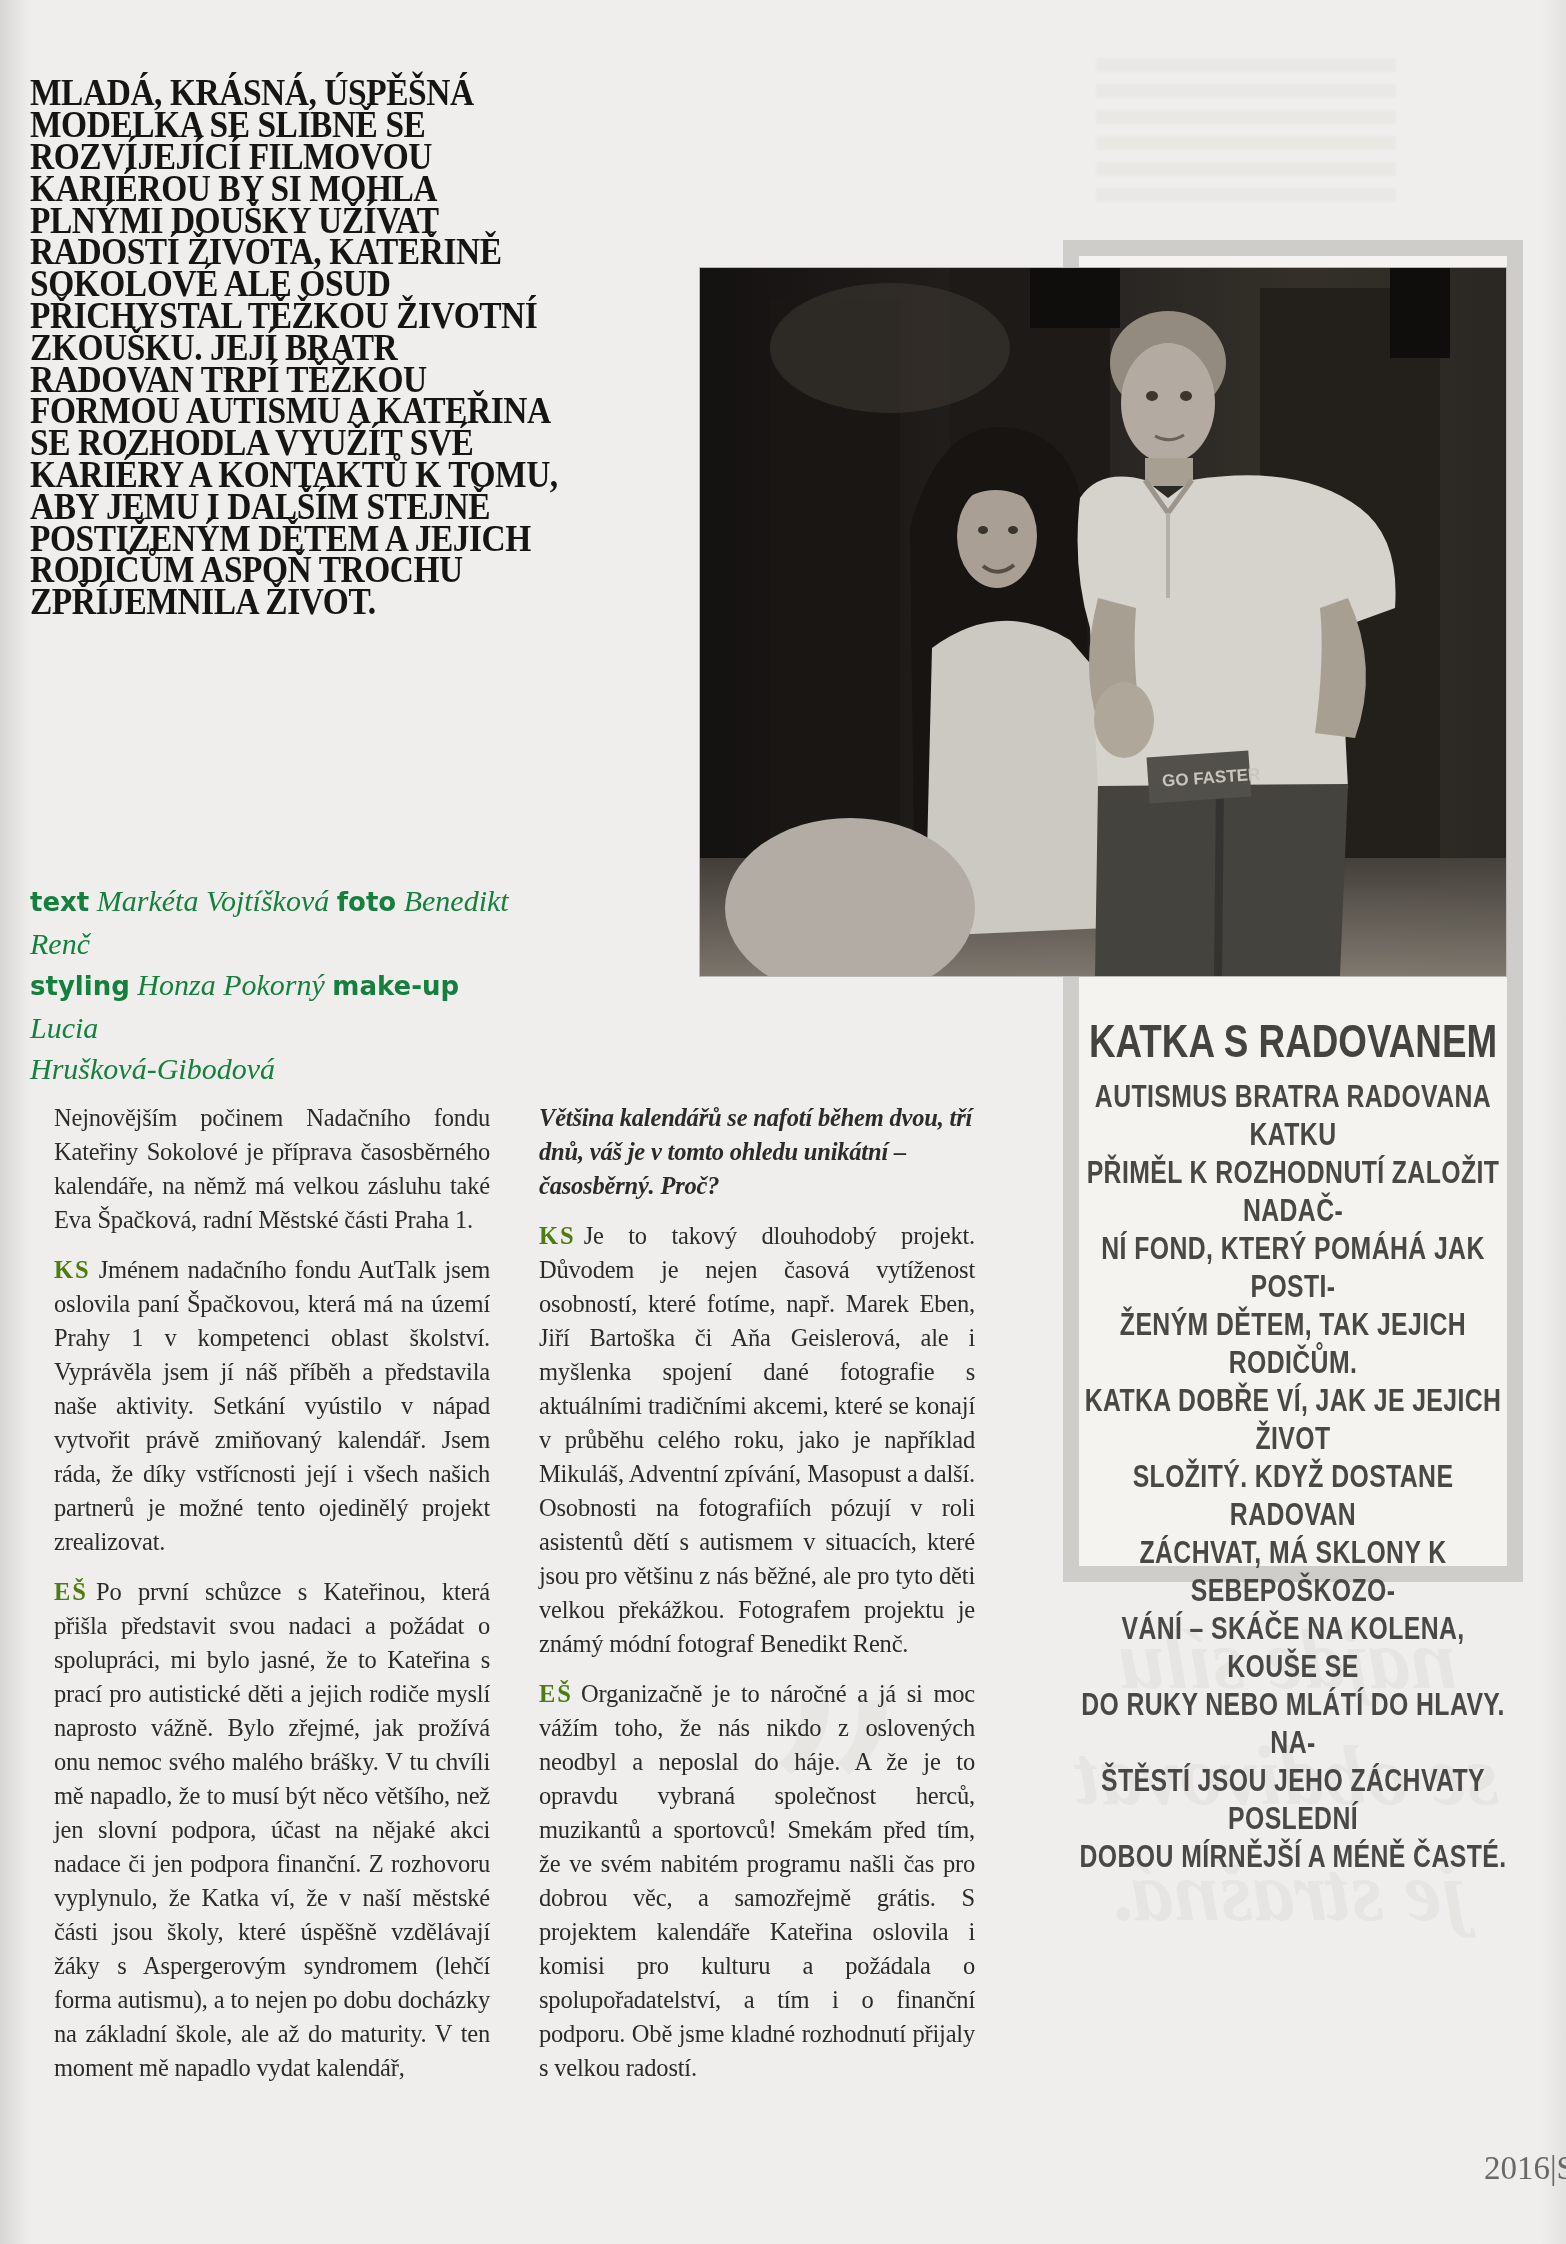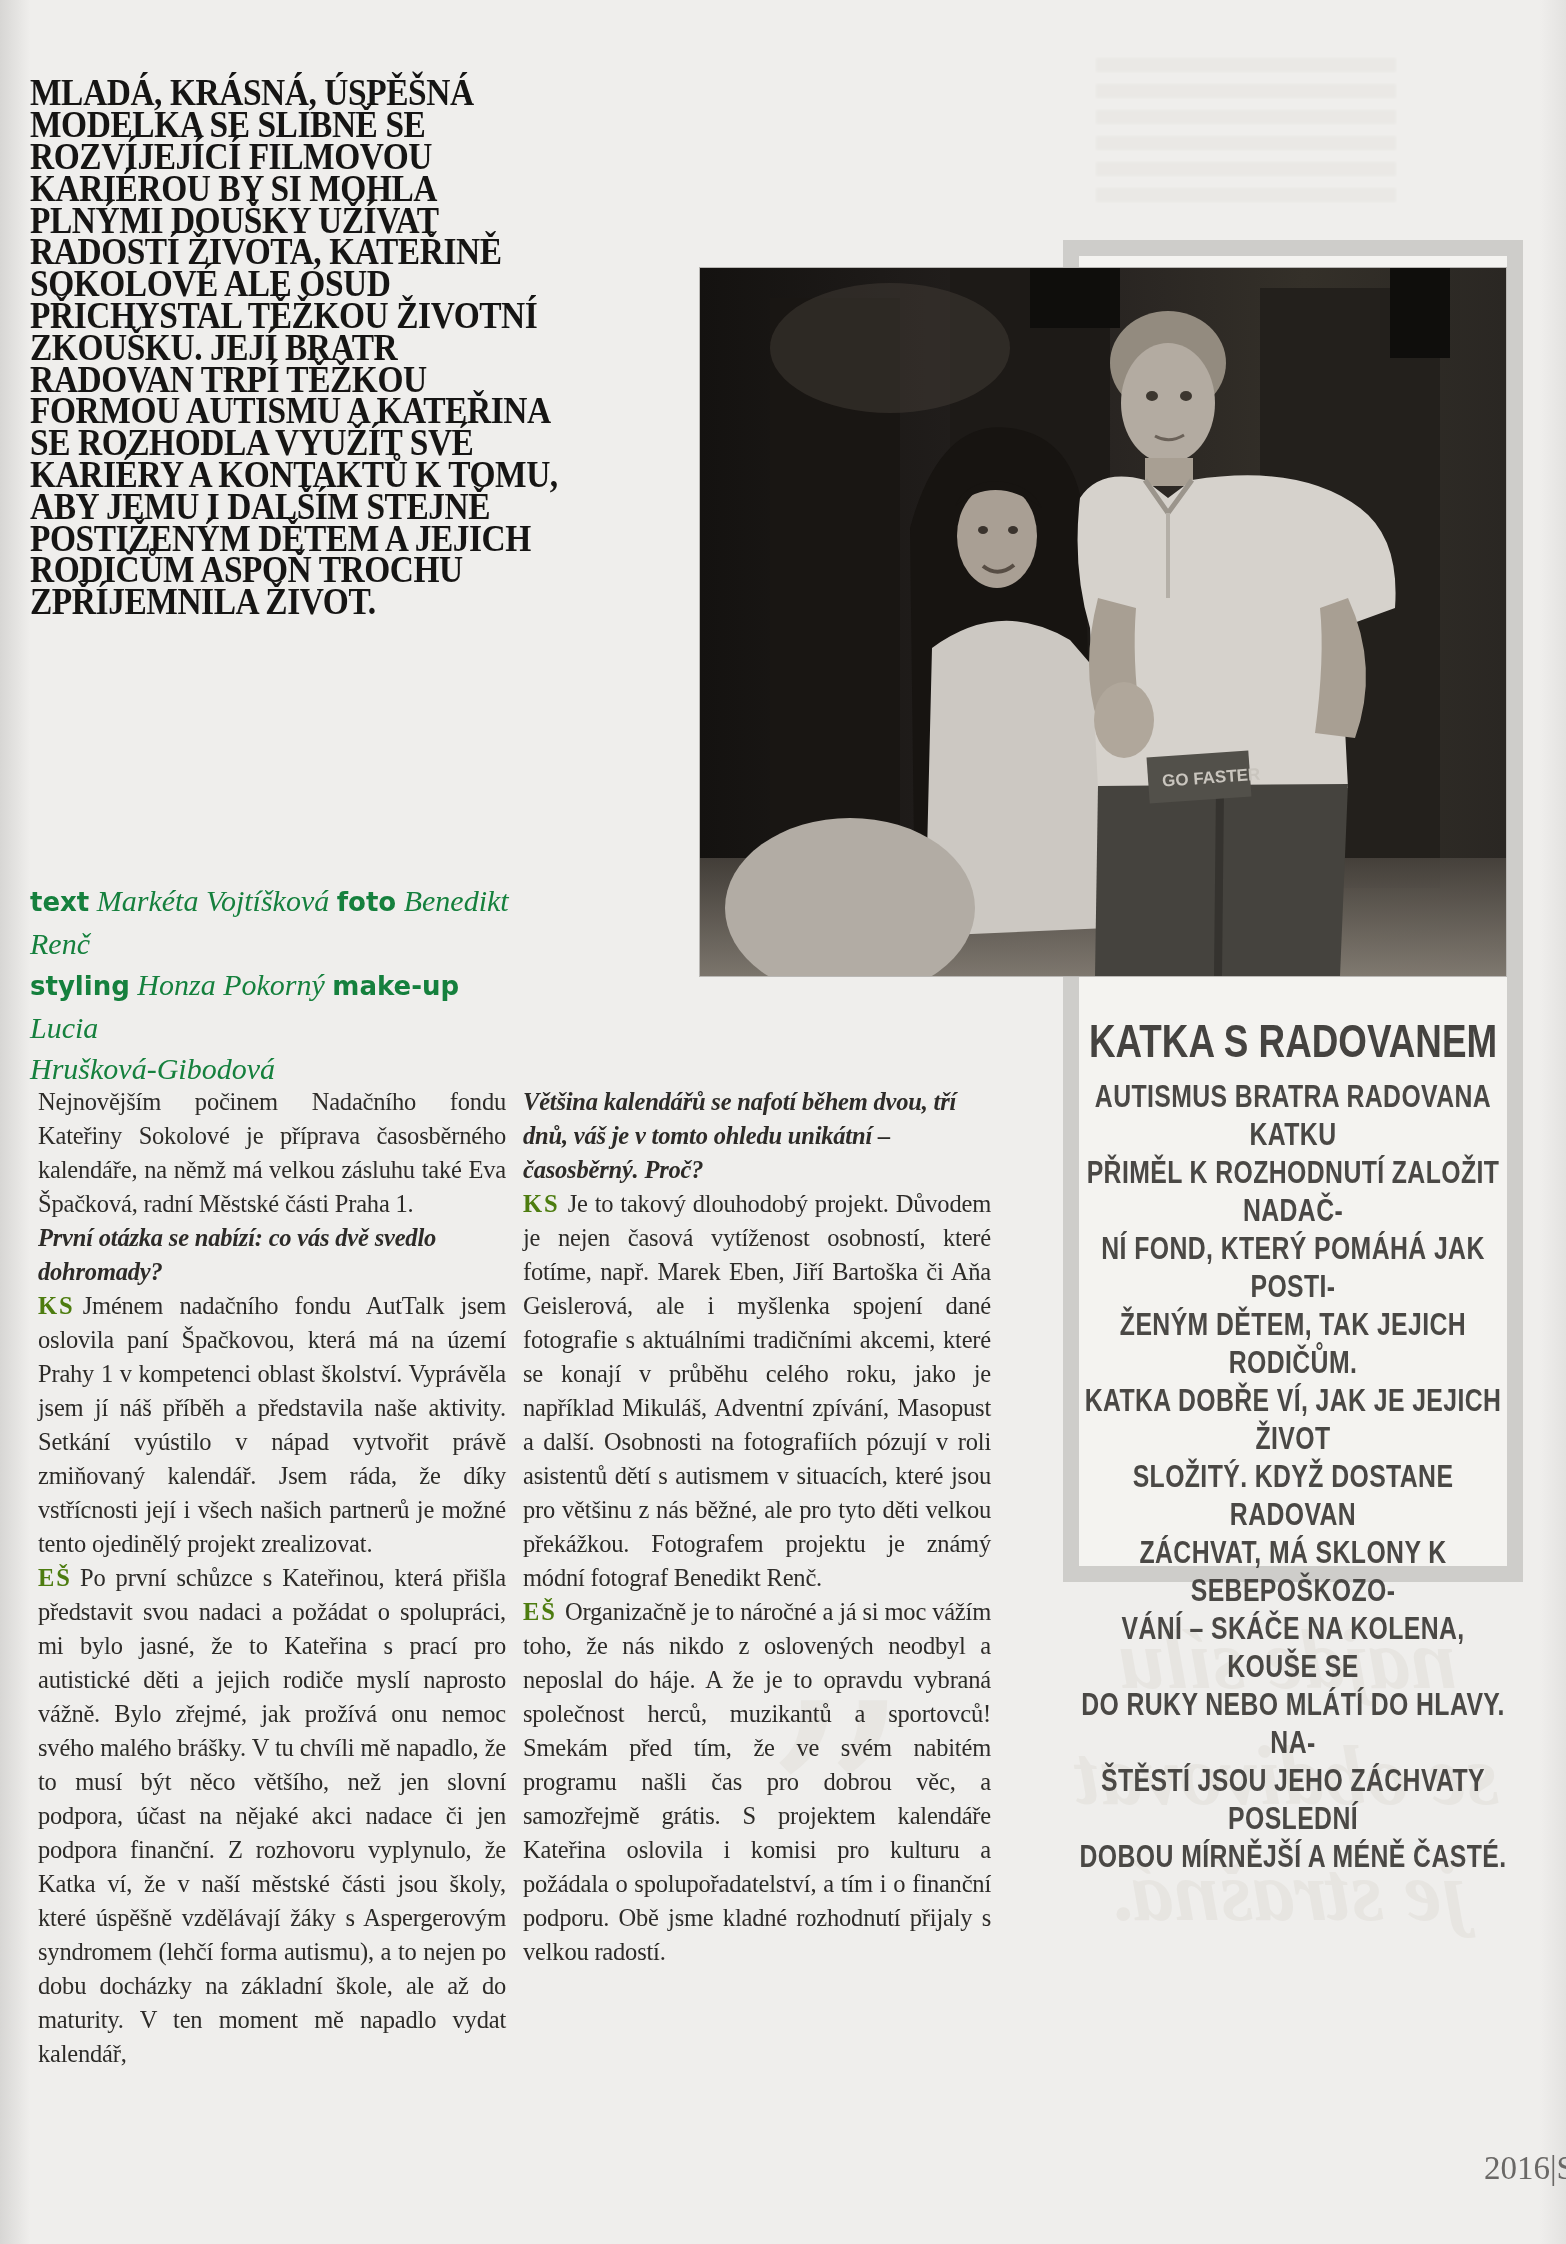--- a/index.html
+++ b/index.html
@@ -37,21 +37,21 @@
        font-family:"Liberation Sans",sans-serif;color:#454340;}
   .side-title{font-size:46px;font-weight:bold;letter-spacing:0px;line-height:50px;margin-bottom:12px;}
   .side-body{font-size:31px;font-weight:bold;line-height:38px;letter-spacing:0.5px;
        white-space:pre-line;color:#4a4845;}
   
   .col{position:absolute;top:1085px;width:468px;
        font-family:"Liberation Serif",serif;font-size:24.5px;line-height:34px;
        letter-spacing:-0.2px;color:#2d2b28;text-align:justify;}
   .col-left{left:38px;}
   .col-mid{left:523px;}
-  .para{margin:0;}
+  .para{margin:16px;}
   .q{font-weight:bold;font-style:italic;text-align:left;}
   .speaker{color:#4d7c0f;font-weight:bold;font-style:normal;
        letter-spacing:2px;padding-right:8px;}
   
   .ghost-words{position:absolute;left:1042px;top:1602px;width:490px;
        transform:scaleX(-1);text-align:center;
        font-family:"Liberation Serif",serif;font-style:italic;font-weight:bold;
        font-size:84px;line-height:116px;color:#e7e5e1;}
   .ghost-quote{position:absolute;left:758px;top:1666px;
        font-family:"DejaVu Serif",serif;font-size:300px;line-height:300px;
@@ -171,21 +171,20 @@
 SLOŽITÝ. KDYŽ DOSTANE RADOVAN
 ZÁCHVAT, MÁ SKLONY K SEBEPOŠKOZO-
 VÁNÍ – SKÁČE NA KOLENA, KOUŠE SE
 DO RUKY NEBO MLÁTÍ DO HLAVY. NA-
 ŠTĚSTÍ JSOU JEHO ZÁCHVATY POSLEDNÍ
 DOBOU MÍRNĚJŠÍ A MÉNĚ ČASTÉ.</div>
 </div>
 
 <div class="col col-left">
   <p class="para"><span>Nejnovějším počinem Nadačního fondu Kateřiny Sokolové je příprava časosběrného kalendáře, na němž má velkou zásluhu také Eva Špačková, radní Městské části Praha 1.</span></p>
-  <p class="para q"><span>První otázka se nabízí: co vás dvě svedlo dohromady?</span></p>
   <p class="para"><span class="speaker">KS</span><span>Jménem nadačního fondu AutTalk jsem oslovila paní Špačkovou, která má na území Prahy 1 v kompetenci oblast školství. Vyprávěla jsem jí náš příběh a představila naše aktivity. Setkání vyústilo v nápad vytvořit právě zmiňovaný kalendář. Jsem ráda, že díky vstřícnosti její i všech našich partnerů je možné tento ojedinělý projekt zrealizovat.</span></p>
   <p class="para"><span class="speaker">EŠ</span><span>Po první schůzce s Kateřinou, která přišla představit svou nadaci a požádat o spolupráci, mi bylo jasné, že to Kateřina s prací pro autistické děti a jejich rodiče myslí naprosto vážně. Bylo zřejmé, jak prožívá onu nemoc svého malého brášky. V tu chvíli mě napadlo, že to musí být něco většího, než jen slovní podpora, účast na nějaké akci nadace či jen podpora finanční. Z rozhovoru vyplynulo, že Katka ví, že v naší městské části jsou školy, které úspěšně vzdělávají žáky s Aspergerovým syndromem (lehčí forma autismu), a to nejen po dobu docházky na základní škole, ale až do maturity. V ten moment mě napadlo vydat kalendář,</span></p>
 </div>
 
 <div class="col col-mid">
   <p class="para q"><span>Většina kalendářů se nafotí během dvou, tří dnů, váš je v tomto ohledu unikátní – časosběrný. Proč?</span></p>
   <p class="para"><span class="speaker">KS</span><span>Je to takový dlouhodobý projekt. Důvodem je nejen časová vytíženost osobností, které fotíme, např. Marek Eben, Jiří Bartoška či Aňa Geislerová, ale i myšlenka spojení dané fotografie s aktuálními tradičními akcemi, které se konají v průběhu celého roku, jako je například Mikuláš, Adventní zpívání, Masopust a další. Osobnosti na fotografiích pózují v roli asistentů dětí s autismem v situacích, které jsou pro většinu z nás běžné, ale pro tyto děti velkou překážkou. Fotografem projektu je známý módní fotograf Benedikt Renč.</span></p>
   <p class="para"><span class="speaker">EŠ</span><span>Organizačně je to náročné a já si moc vážím toho, že nás nikdo z oslovených neodbyl a neposlal do háje. A že je to opravdu vybraná společnost herců, muzikantů a sportovců! Smekám před tím, že ve svém nabitém programu našli čas pro dobrou věc, a samozřejmě grátis. S projektem kalendáře Kateřina oslovila i komisi pro kulturu a požádala o spolupořadatelství, a tím i o finanční podporu. Obě jsme kladné rozhodnutí přijaly s velkou radostí.</span></p>
 </div>
 

